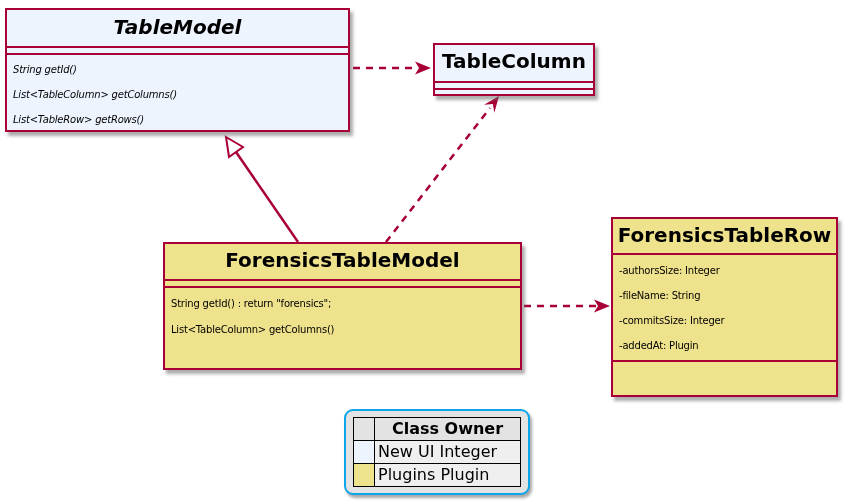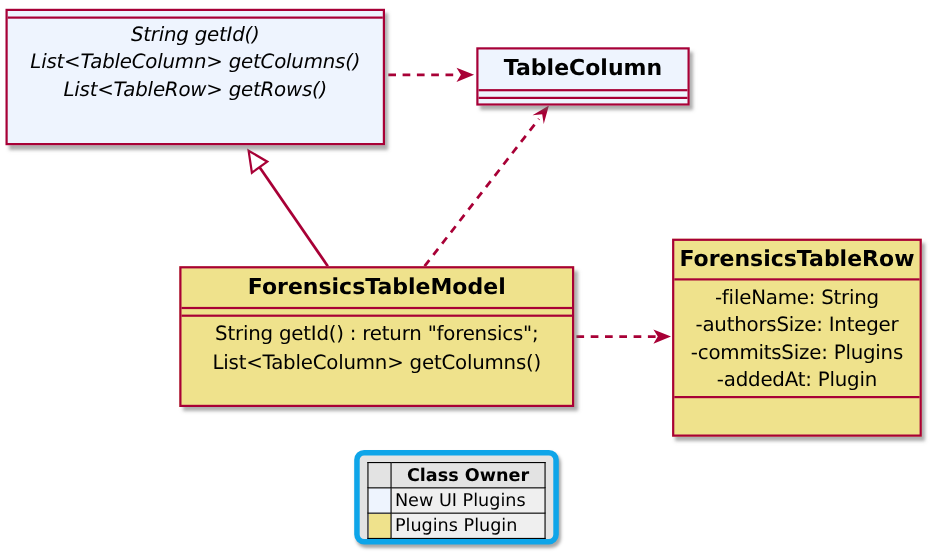--- a/index.html
+++ b/index.html
@@ -30,28 +30,28 @@
   .uml-title{
     font-weight:bold;font-size:20px;text-align:center;
     border-bottom:2px solid var(--line);
     white-space:nowrap;overflow:hidden;
   }
   .abstract .uml-title{font-style:italic;}
   .abstract .member{font-style:italic;}
   .uml-fields{border-bottom:2px solid var(--line);box-sizing:border-box;}
   .uml-methods{box-sizing:border-box;}
   .member{
-    font-size:18px;line-height:25px;padding:0 6px;
-    white-space:nowrap;letter-spacing:-0.2px;text-align:center;
+    font-size:10px;line-height:25px;padding:0 6px;
+    white-space:nowrap;letter-spacing:-0.2px;
   }
 
   .legend{
-    position:absolute;left:322px;top:409px;width:186px;height:86px;
+    position:absolute;left:344px;top:409px;width:186px;height:86px;
     box-sizing:border-box;background:var(--legend-bg);
-    border:5px solid #0ea5e9;border-radius:9px;
+    border:2px solid #0ea5e9;border-radius:9px;
     box-shadow:2px 3px 3px rgba(0,0,0,.35);
     padding:6px 7px;
   }
   .legend-table{
     width:100%;height:100%;border-collapse:collapse;table-layout:fixed;
   }
   .legend-table td{
     border:1.5px solid #000;background:var(--legend-cell);
     font-size:16px;line-height:22px;padding:0 3px;
     white-space:nowrap;overflow:hidden;
@@ -84,64 +84,65 @@
       <polygon class="head-filled" points="499,96 494.3,112.7 492.9,103.9 484.1,104.7"></polygon>
     </g>
 
     <g>
       <line class="edge-dashed" x1="524" y1="306" x2="596" y2="306"></line>
       <polygon class="head-filled" points="610,306 594,299.5 598,306 594,312.5"></polygon>
     </g>
   </svg>
 
   <div class="uml-class bg-blue abstract" style="left:5px;top:8px;width:345px;height:124px;">
+    <div class="uml-title" style="height:36px;line-height:34px;">TableModel</div>
     <div class="uml-fields" style="height:7px;"></div>
     <div class="uml-methods" style="padding-top:2px;">
       <div class="member">String getId()</div>
       <div class="member">List&lt;TableColumn&gt; getColumns()</div>
       <div class="member">List&lt;TableRow&gt; getRows()</div>
     </div>
   </div>
 
-  <div class="uml-class bg-blue" style="left:433px;top:43px;width:194px;height:53px;">
+  <div class="uml-class bg-blue" style="left:433px;top:43px;width:162px;height:53px;">
     <div class="uml-title" style="height:36px;line-height:33px;">TableColumn</div>
     <div class="uml-fields" style="height:7px;"></div>
     <div class="uml-methods" style="height:6px;"></div>
   </div>
 
   <div class="uml-class bg-yellow" style="left:163px;top:242px;width:359px;height:128px;">
     <div class="uml-title" style="height:35px;line-height:33px;">ForensicsTableModel</div>
     <div class="uml-fields" style="height:7px;"></div>
     <div class="uml-methods" style="padding-top:3px;">
       <div class="member" style="line-height:26px;">String getId() : return "forensics";</div>
       <div class="member" style="line-height:26px;">List&lt;TableColumn&gt; getColumns()</div>
     </div>
   </div>
 
   <div class="uml-class bg-yellow" style="left:611px;top:217px;width:227px;height:180px;">
     <div class="uml-title" style="height:34px;line-height:32px;">ForensicsTableRow</div>
     <div class="uml-fields" style="padding:3px 0 2px 0;">
+      <div class="member">-authorsSize: Integer</div>
       <div class="member">-fileName: String</div>
-      <div class="member">-authorsSize: Integer</div>
-      <div class="member">-commitsSize: Plugins</div>
+      <div class="member">-commitsSize: Integer</div>
       <div class="member">-addedAt: Plugin</div>
     </div>
     <div class="uml-methods" style="height:10px;"></div>
   </div>
 
   <div class="legend">
     <table class="legend-table">
       <tbody>
         <tr class="hdr">
           <td class="swatch"></td>
           <td>Class Owner</td>
         </tr>
         <tr>
           <td class="swatch swatch-blue"></td>
-          <td>New UI Plugins</td>
+          <td>New UI Integer</td>
         </tr>
         <tr>
           <td class="swatch swatch-yellow"></td>
           <td>Plugins Plugin</td>
         </tr>
       </tbody>
     </table>
   </div>
 
 </div>

